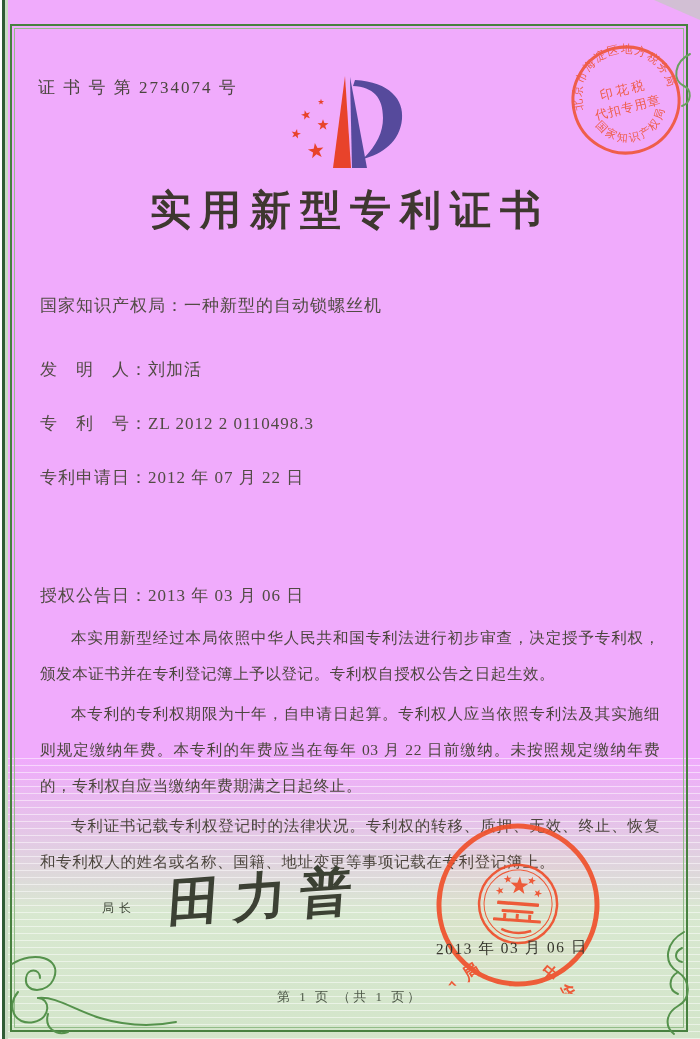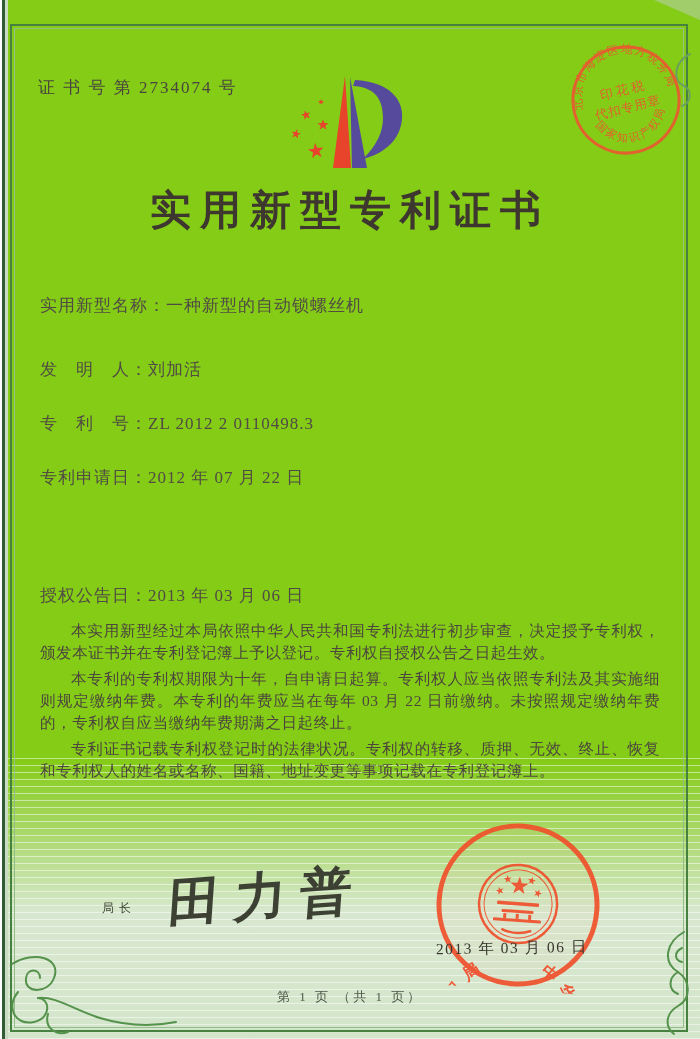--- a/index.html
+++ b/index.html
@@ -1,18 +1,18 @@
 <!DOCTYPE html>
 <html><head>
 <meta charset="utf-8">
 <style>
   html,body{margin:0;padding:0;background:#d8d6cc;}
   .page{
     position:relative; width:700px; height:1039px; overflow:hidden;
-    background:#84cc16;
+    background:#f0abfc;
     font-family:"Liberation Serif","DejaVu Serif",serif;
   }
   .abs{position:absolute;}
   
   .left-edge{left:0;top:0;width:8px;height:1039px;
     background:linear-gradient(90deg,#ffffff 0 2px,#2f5c35 2px 5px,#c9dcc3 5px 8px);z-index:9;}
   .corner-wedge{right:0;top:0;width:0;height:0;
     border-left:46px solid transparent;border-top:20px solid #b9cfb2;opacity:.55;z-index:1;}
   
   .green-band{left:0;top:758px;width:700px;height:281px;z-index:1;
@@ -28,21 +28,21 @@
   
   .title{left:0;top:183px;width:700px;text-align:center;font-size:41px;font-weight:700;
     letter-spacing:9px;color:#3e372f;z-index:3;}
   
   .field{left:40px;width:620px;font-size:17px;color:#514b44;letter-spacing:1px;z-index:3;white-space:nowrap;}
   .smudge{display:inline-block;vertical-align:middle;width:300px;height:20px;border-radius:3px;
     background:repeating-linear-gradient(90deg,rgba(185,183,176,.45) 0 34px,rgba(242,241,236,.95) 34px 86px);
     filter:blur(5px);}
   
   .body-text{left:40px;top:620px;width:620px;z-index:3;}
-  .body-text p{margin:0 0 4px;text-indent:2em;text-align:justify;font-size:15.5px;line-height:22px;
+  .body-text p{margin:0 0 4px;text-indent:2em;text-align:justify;font-size:15.5px;line-height:36px;
     color:#4c463e;letter-spacing:.6px;}
   
   .director-label{left:102px;top:900px;font-size:12px;letter-spacing:5px;color:#3d4436;z-index:4;}
   .signature{left:168px;top:862px;font-size:52px;color:#3c4134;letter-spacing:14px;z-index:4;
     transform:rotate(-4deg) skewX(-8deg);font-weight:600;}
   
   .seal-wrap{left:433px;top:820px;width:170px;height:170px;z-index:3;transform:rotate(4deg);opacity:.92;}
   .seal-date{left:436px;top:938px;font-size:15.5px;letter-spacing:1.5px;color:#38382f;z-index:5;
     transform:rotate(-1deg);}
   
@@ -95,21 +95,21 @@
         <textPath href="#taxBottom" startOffset="50%" text-anchor="middle">国家知识产权局</textPath>
       </text>
       <text x="62" y="56" text-anchor="middle" font-size="13" letter-spacing="3" fill="#ee5231">印花税</text>
       <text x="62" y="74" text-anchor="middle" font-size="12.5" letter-spacing="1" fill="#ee5231">代扣专用章</text>
     </svg>
   </div>
 
   <div class="abs title">实用新型专利证书</div>
 
   <div class="abs field" style="top:294px">
-    <span>实用新型名称：</span><span>一种新型的自动锁螺丝机</span>
+    <span>国家知识产权局：</span><span>一种新型的自动锁螺丝机</span>
   </div>
   <div class="abs field" style="top:358px">
     <span>发　明　人：</span><span>刘加活</span>
   </div>
   <div class="abs field" style="top:412px">
     <span>专　利　号：</span><span>ZL 2012 2 0110498.3</span>
   </div>
   <div class="abs field" style="top:466px">
     <span>专利申请日：</span><span>2012 年 07 月 22 日</span>
   </div>

